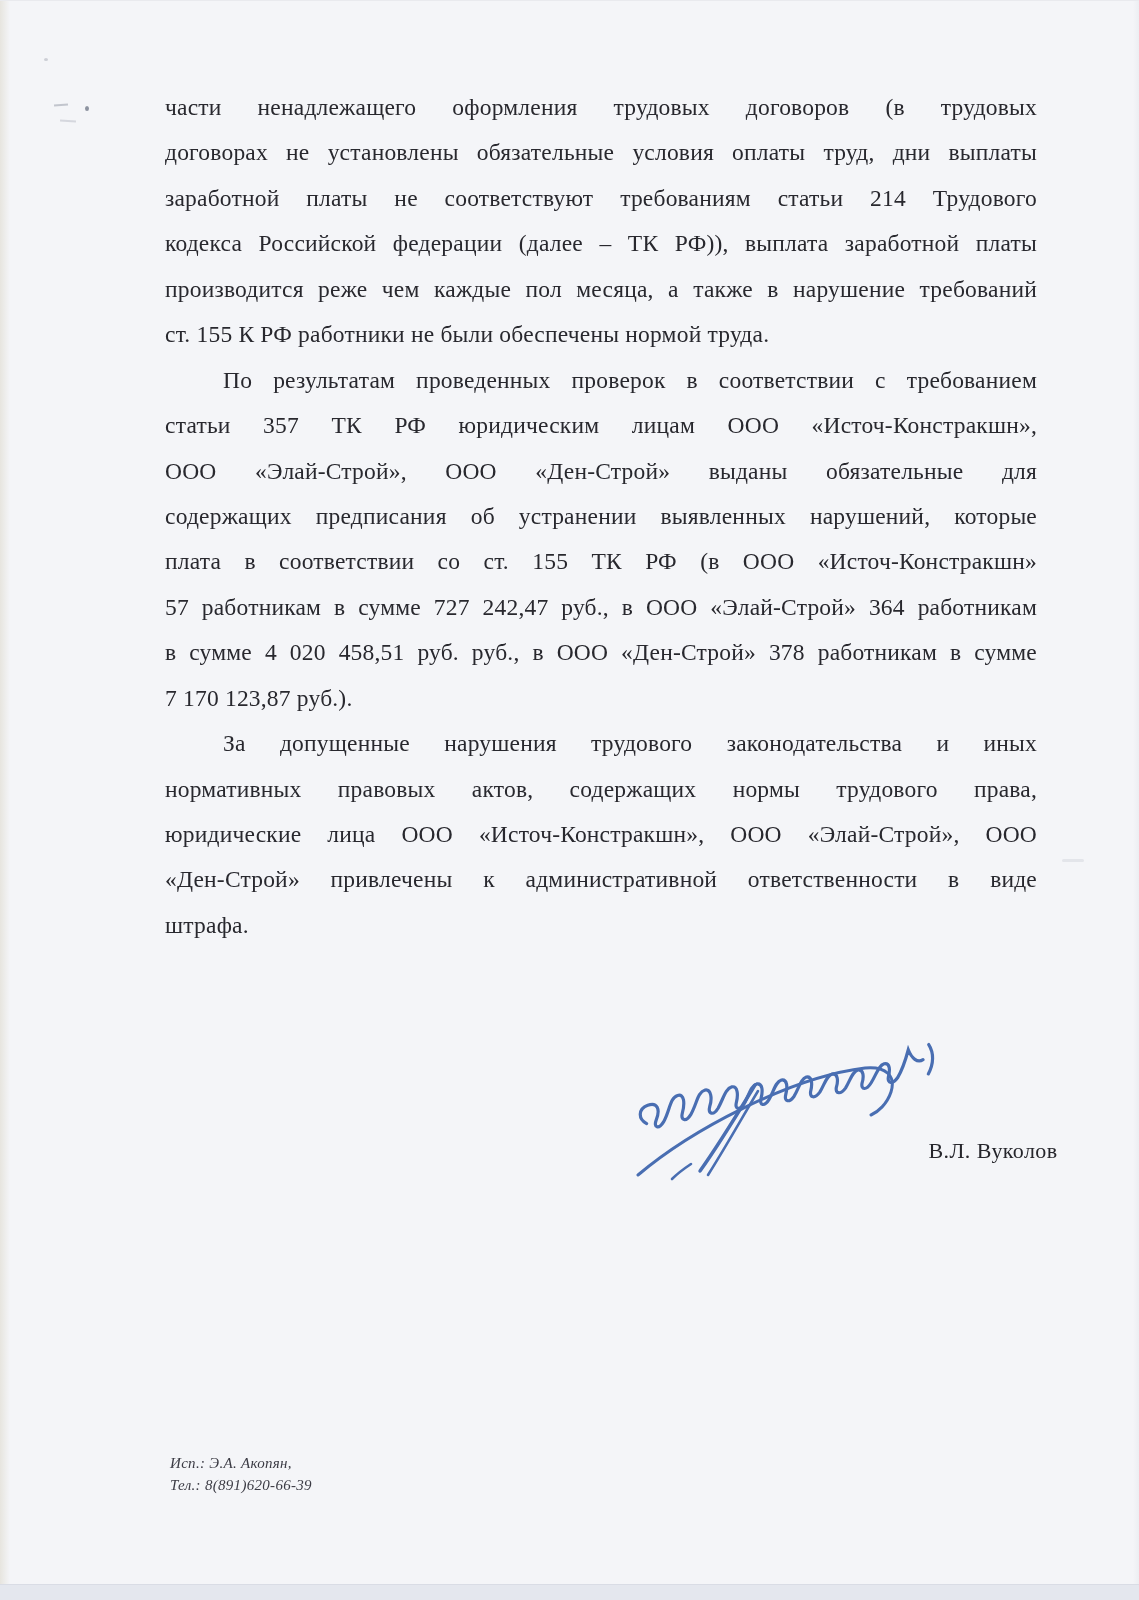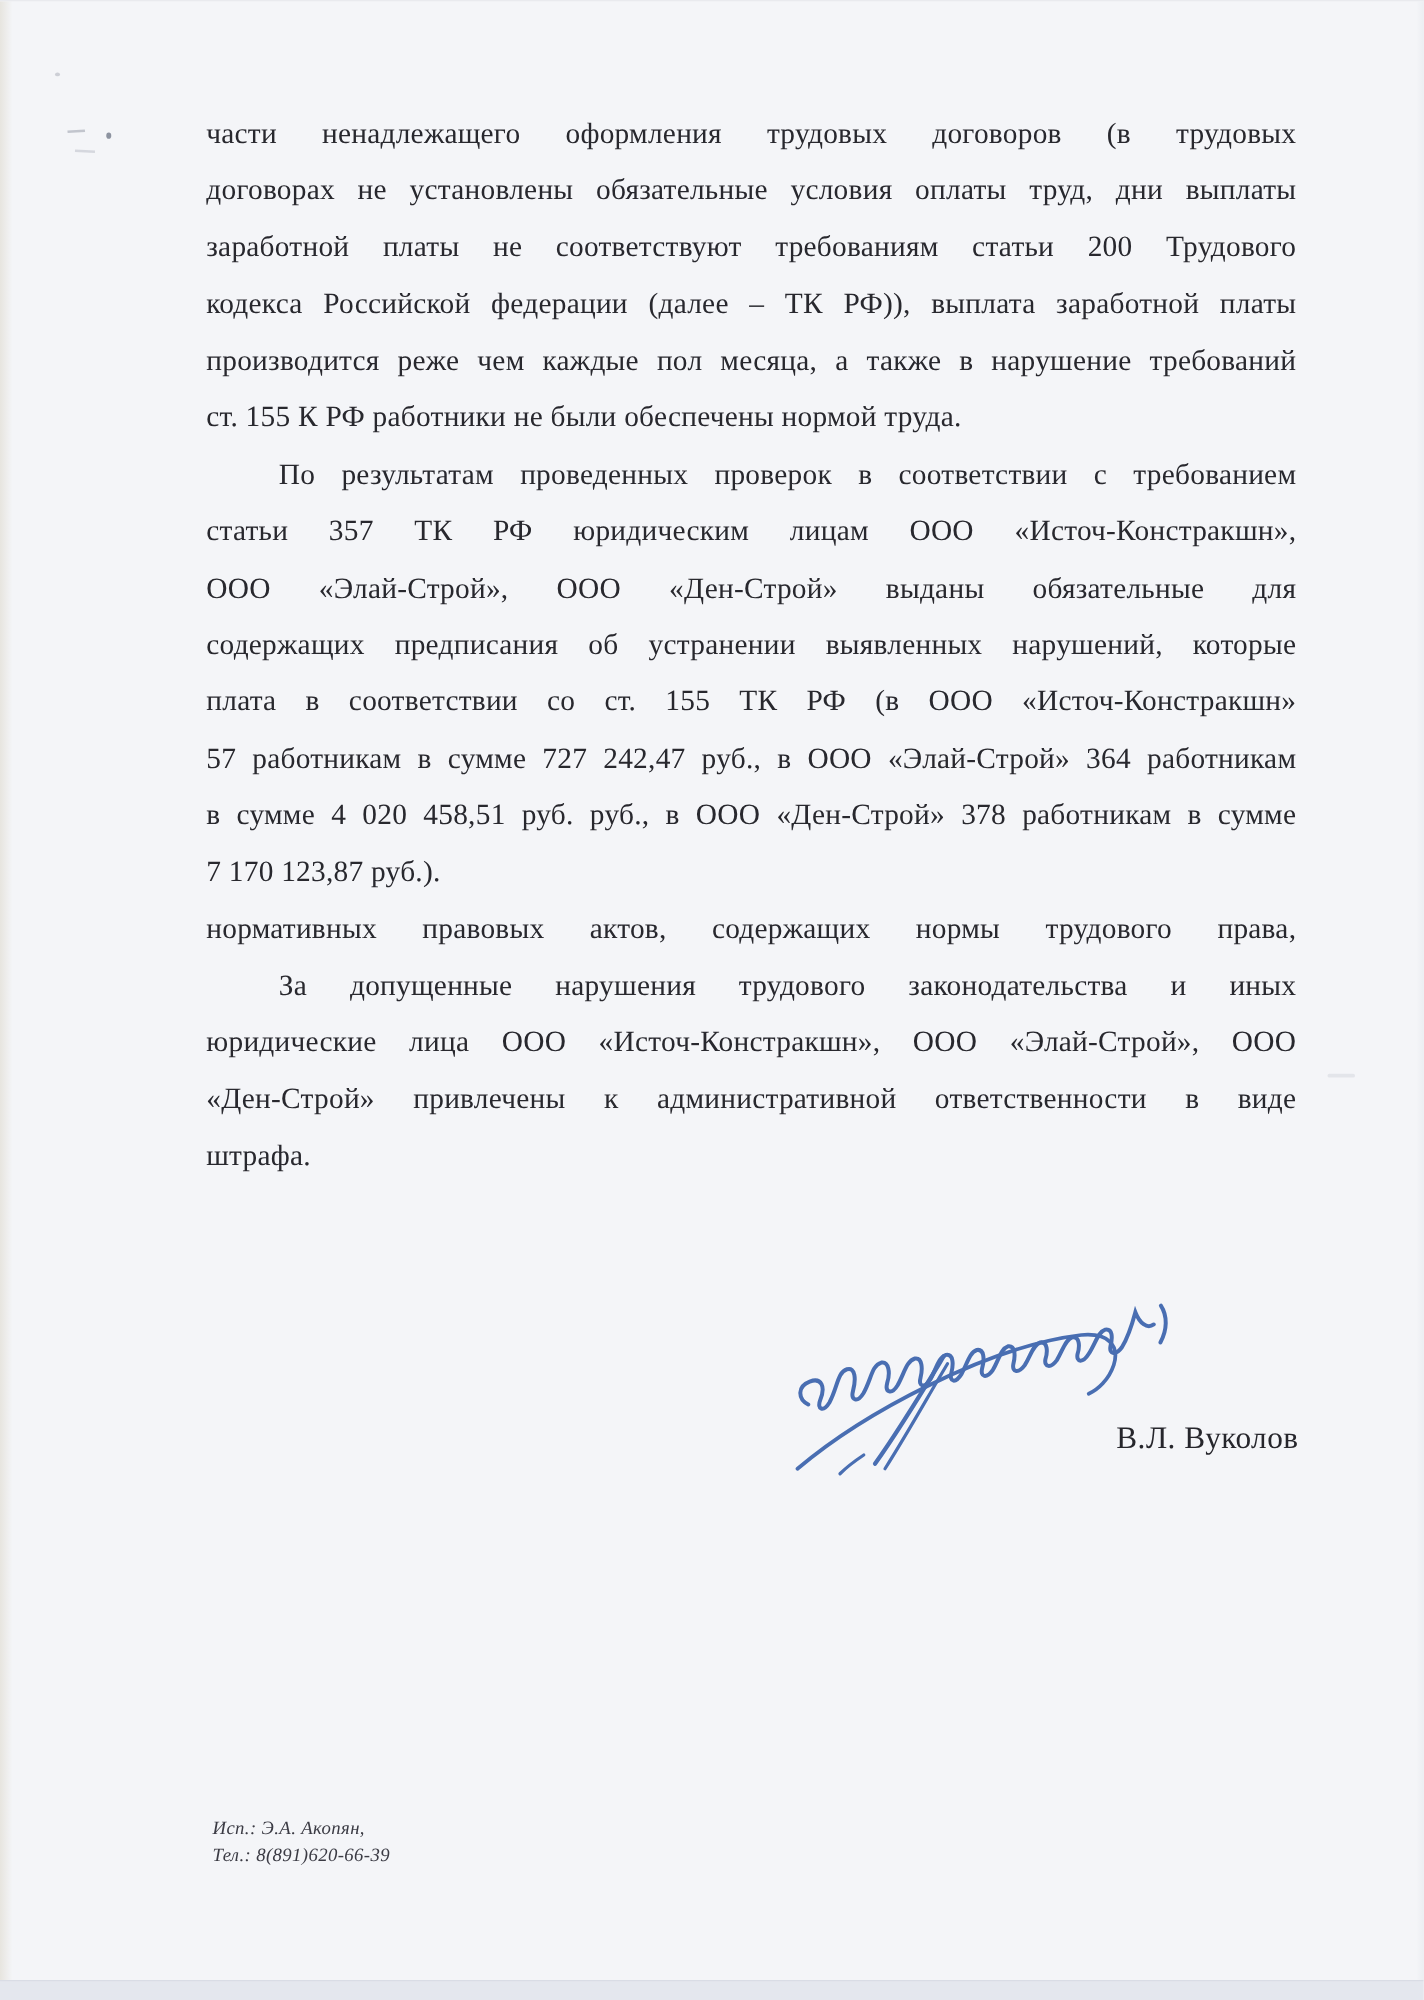--- a/index.html
+++ b/index.html
@@ -71,24 +71,25 @@
     top: 1002px;
     width: 330px;
     height: 185px;
   }
   .signature-block svg { display: block; }
   .signatory-name {
     position: absolute;
     left: 893px;
     top: 1132px;
     width: 200px;
-    font-size: 25px;
+    font-size: 22px;
     line-height: 36px;
     color: #26262c;
     letter-spacing: 0.4px;
+    text-align: center;
   }
   .footer-note {
     position: absolute;
     left: 170px;
     top: 1451px;
     font-size: 15px;
     line-height: 22px;
     color: #3b3b44;
     letter-spacing: 0.3px;
     font-style: italic;
@@ -107,40 +108,40 @@
   <div class="mark mark-dash-1"></div>
   <div class="mark mark-dot-2"></div>
   <div class="mark mark-dash-2"></div>
   <div class="mark mark-smudge"></div>
 
   <div class="content">
 
     <div>
       <div class="line">части ненадлежащего оформления трудовых договоров (в трудовых</div>
       <div class="line">договорах не установлены обязательные условия оплаты труд, дни выплаты</div>
-      <div class="line">заработной платы не соответствуют требованиям статьи 200 Трудового</div>
+      <div class="line">заработной платы не соответствуют требованиям статьи 214 Трудового</div>
       <div class="line">кодекса Российской федерации (далее – ТК РФ)), выплата заработной платы</div>
       <div class="line">производится реже чем каждые пол месяца, а также в нарушение требований</div>
       <div class="line last">ст. 155 К РФ работники не были обеспечены нормой труда.</div>
     </div>
 
     <div>
       <div class="line indent">По результатам проведенных проверок в соответствии с требованием</div>
       <div class="line">статьи 357 ТК РФ юридическим лицам ООО «Источ-Констракшн»,</div>
       <div class="line">ООО «Элай-Строй», ООО «Ден-Строй» выданы обязательные для</div>
       <div class="line">содержащих предписания об устранении выявленных нарушений, которые</div>
       <div class="line">плата в соответствии со ст. 155 ТК РФ (в ООО «Источ-Констракшн»</div>
       <div class="line">57 работникам в сумме 727 242,47 руб., в ООО «Элай-Строй» 364 работникам</div>
       <div class="line">в сумме 4 020 458,51 руб. руб., в ООО «Ден-Строй» 378 работникам в сумме</div>
       <div class="line last">7 170 123,87 руб.).</div>
     </div>
 
     <div>
+      <div class="line indent">За допущенные нарушения трудового законодательства и иных</div>
       <div class="line">нормативных правовых актов, содержащих нормы трудового права,</div>
-      <div class="line indent">За допущенные нарушения трудового законодательства и иных</div>
       <div class="line">юридические лица ООО «Источ-Констракшн», ООО «Элай-Строй», ООО</div>
       <div class="line">«Ден-Строй» привлечены к административной ответственности в виде</div>
       <div class="line last">штрафа.</div>
     </div>
 
   </div>
 
   <div class="signature-block">
     <svg width="330" height="185" viewBox="0 0 330 185" fill="none" xmlns="http://www.w3.org/2000/svg">
       <g stroke="#3b63ad" stroke-width="3.2" stroke-linecap="round" fill="none" opacity="0.92">

